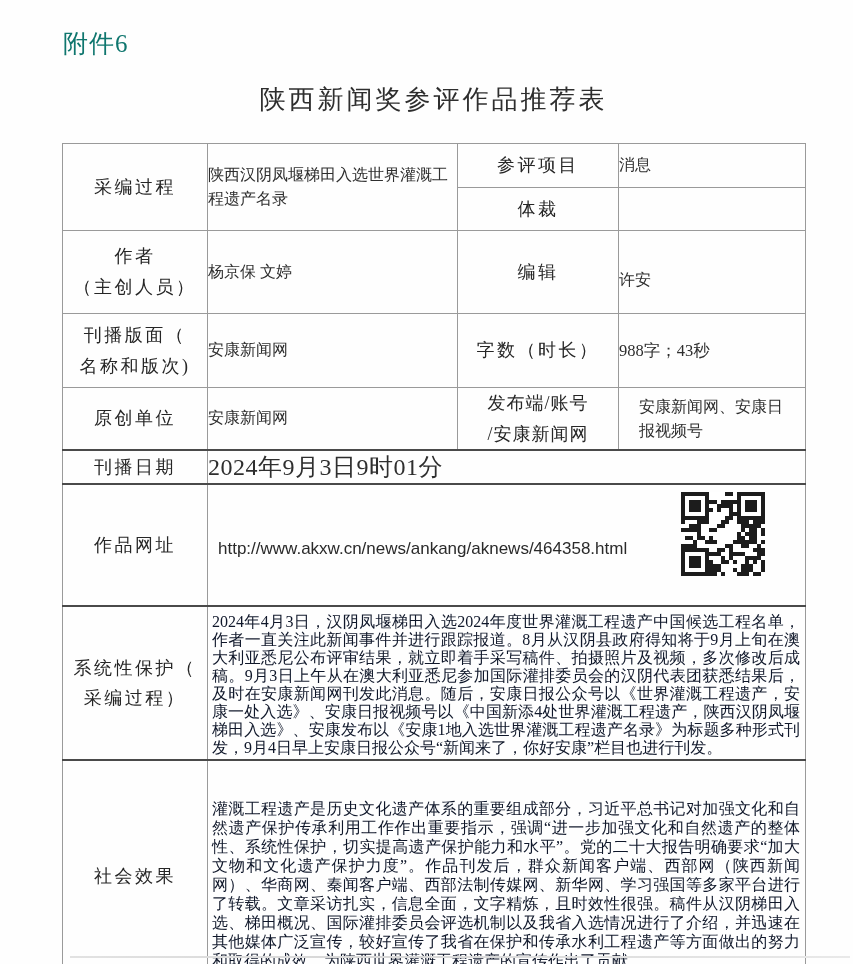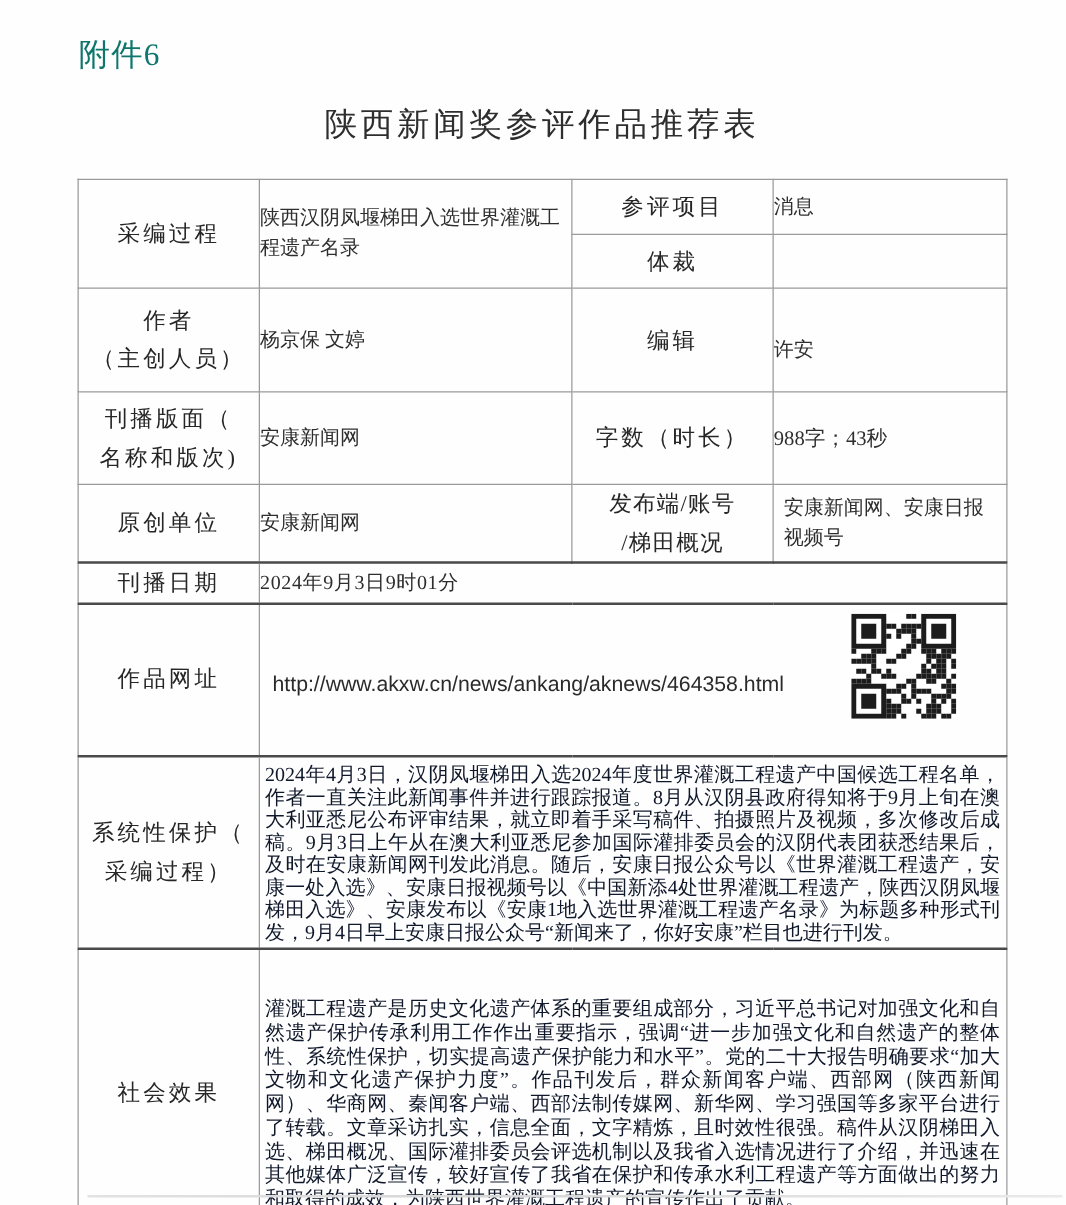--- a/index.html
+++ b/index.html
@@ -29,21 +29,21 @@
   tr.thick td{border-top:2px solid #4a4a4a;}
   tr.r8 td{border-bottom:1.5px solid #6e6e6e;}
   .lbl{
     text-align:center;font-size:18px;color:#262626;letter-spacing:2.5px;
     white-space:pre-line;line-height:1.7;
   }
   .lbl-sm{font-size:18px;letter-spacing:1px;}
   .val{font-size:16px;color:#2e2e2e;padding:4px 8px;}
   .val-top{vertical-align:top;}
   .title-val{line-height:1.5;}
-  .date-val{font-size:16px;padding-left:14px;letter-spacing:0.5px;}
+  .date-val{font-size:24px;padding-left:14px;letter-spacing:0.5px;}
   .num-val{padding-left:22px;font-size:16.5px;}
   .url-cell{position:relative;vertical-align:top;margin-top:36px;}
   .url-text{
     font-family:"Liberation Sans","DejaVu Sans",sans-serif;
     font-size:17px;color:#2a2a2a;display:block;padding:8px 0 0 10px;
   }
   .qr{position:absolute;top:7px;right:40px;width:84px;height:84px;}
   .para-cell{vertical-align:top;}
   .para{
     font-size:16px;line-height:18px;text-align:justify;
@@ -94,22 +94,22 @@
     <td class="lbl">刊播版面（
 名称和版次)</td>
     <td class="val">安康新闻网</td>
     <td class="lbl">字数（时长）</td>
     <td class="val num-val">988字；43秒</td>
   </tr>
   <tr style="height:60px">
     <td class="lbl">原创单位</td>
     <td class="val">安康新闻网</td>
     <td class="lbl lbl-sm">发布端/账号
-/梯田概况</td>
-    <td class="val" style="line-height:1.45;padding:2px 8px">安康新闻网、安康日报视频号</td>
+/安康新闻网</td>
+    <td class="val" style="line-height:1.45;padding:2px 20px">安康新闻网、安康日报视频号</td>
   </tr>
   <tr class="thick" style="height:30px">
     <td class="lbl">刊播日期</td>
     <td colspan="3" class="val date-val">2024年9月3日9时01分</td>
   </tr>
   <tr class="thick" style="height:122px">
     <td class="lbl">作品网址</td>
     <td colspan="3" class="url-cell">
       <span class="url-text">http://www.akxw.cn/news/ankang/aknews/464358.html</span>
       <span class="qr" id="qr"><svg width="84" height="84" viewBox="0 0 84 84">

